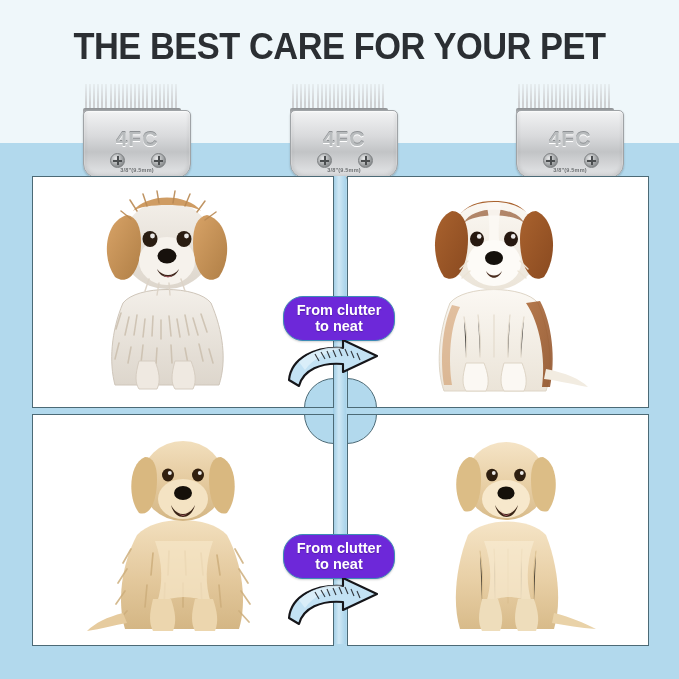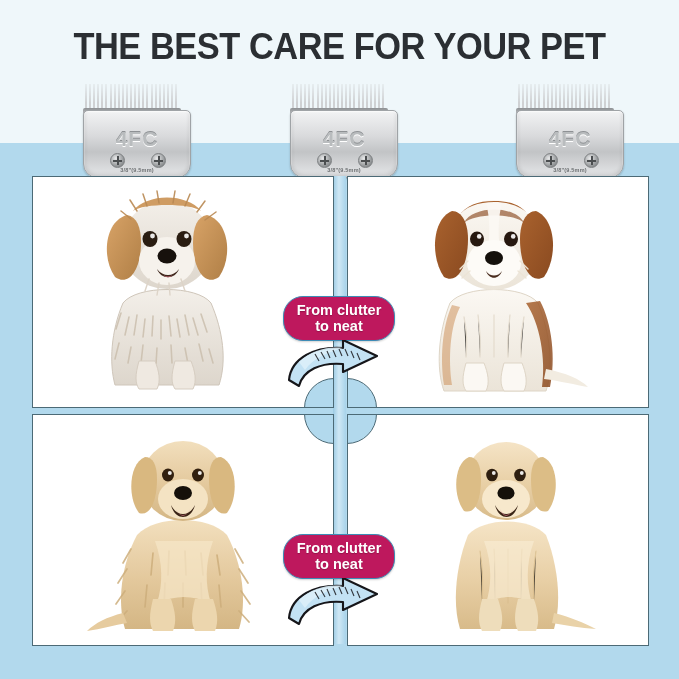--- a/index.html
+++ b/index.html
@@ -102,21 +102,21 @@
   .notch.n-br-t{left:-31px;top:-31px;}
 
   
   .dog{position:absolute;}
   .dog svg{display:block;overflow:visible;}
 
   
   .callout{position:absolute;width:112px;}
   .callout .badge{
     position:relative;width:112px;box-sizing:border-box;
-    background:#be185d;
+    background:#6d28d9;
     border:1.5px solid #3d8cb6;
     border-radius:20px;
     padding:5px 4px 6px;
     text-align:center;
     color:#ffffff;
     font-size:14.5px;font-weight:bold;line-height:16px;
     text-shadow:0 1px 1px rgba(0,0,0,.22);
     box-shadow:0 1px 2px rgba(0,0,0,.18);
   }
   .callout .arrow{position:relative;left:-2px;margin-top:-1px;}

